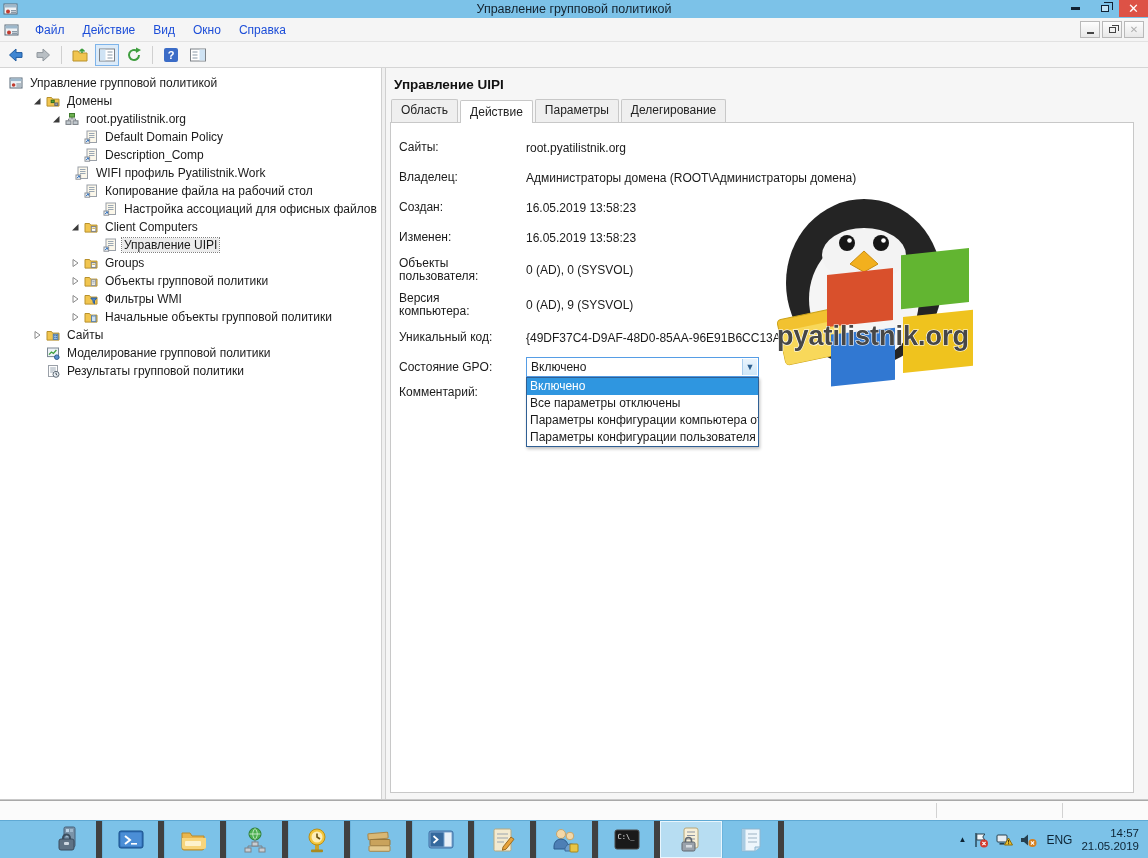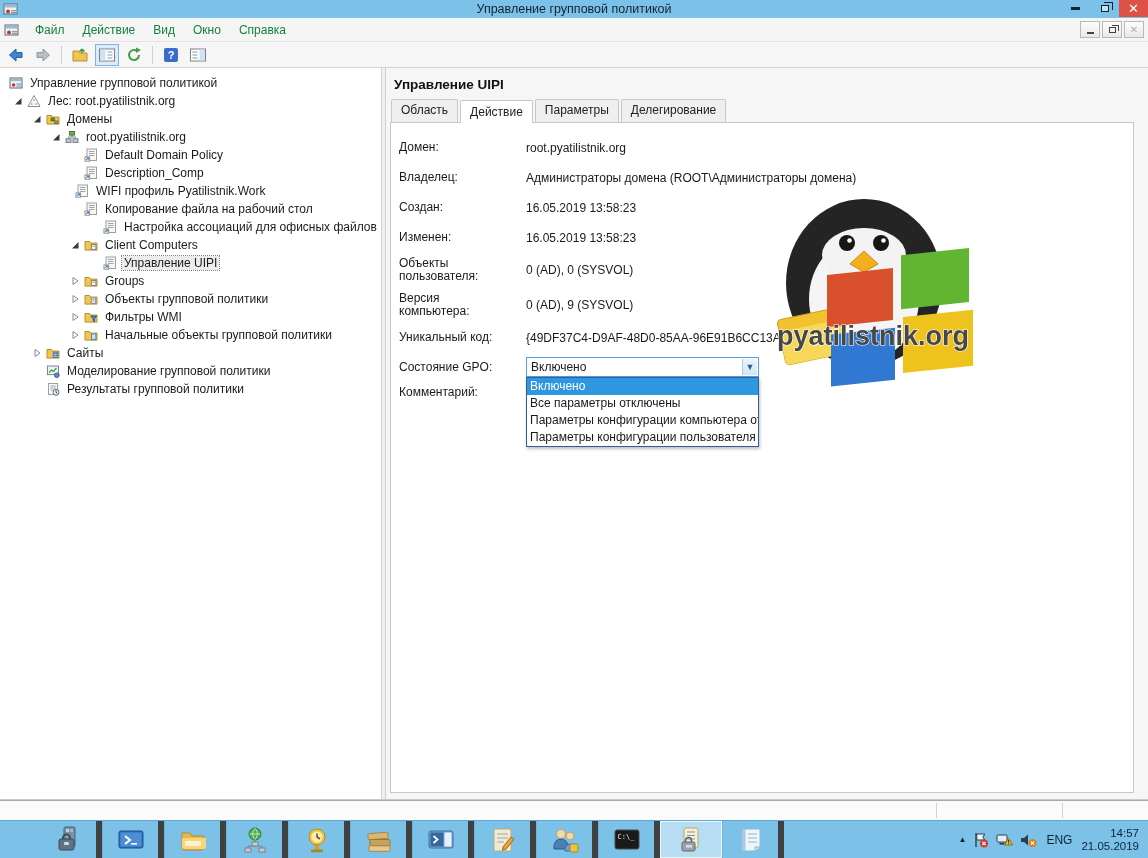--- a/index.html
+++ b/index.html
@@ -15,21 +15,21 @@
   .caption-buttons { position:absolute; right:0; top:0; display:flex; }
   .cap-btn { width:29px; height:17px; display:flex; align-items:center; justify-content:center; color:#0f2230; font-size:11px; cursor:default; }
   .cap-btn .bar { width:9px; height:3px; background:#123; }
   .cap-btn .restore { width:8px; height:7px; border:1px solid #123; position:relative; background:#bfe2f5; }
   .cap-btn .restore:before { content:""; position:absolute; left:2px; top:-4px; width:8px; height:7px; border:1px solid #123; border-bottom:none; border-left:none; }
   .cap-btn.close { background:#dd5246; color:#fff; font-weight:bold; font-size:13px; }
 
   
   .menubar { height:24px; background:#f5f5f5; border-bottom:1px solid #e2e2e2; display:flex; align-items:center; padding-left:4px; position:relative; flex:none; }
   .menubar .app-ico { width:16px; height:14px; margin-right:6px; }
-  .menu-item { padding:3px 9px; color:#15803d; }
+  .menu-item { padding:3px 9px; color:#1d4ed8; }
   .child-controls { position:absolute; right:4px; top:3px; display:flex; gap:2px; }
   .child-btn { width:20px; height:17px; border:1px solid #b9b9b9; background:linear-gradient(#fdfdfd,#e8e8e8); display:flex; align-items:center; justify-content:center; font-size:10px; color:#333; }
   .child-btn .bar { width:7px; height:2px; background:#444; margin-top:6px; }
   .child-btn .restore { width:7px; height:6px; border:1px solid #444; position:relative; }
   .child-btn .restore:before { content:""; position:absolute; left:2px; top:-3px; width:6px; height:5px; border:1px solid #444; border-bottom:none; border-left:none; }
   .child-btn.dis { color:#aeaeae; }
 
   
   .toolbar { height:26px; background:#f6f6f6; border-bottom:1px solid #d5d5d5; display:flex; align-items:center; padding-left:4px; gap:3px; flex:none; }
   .tb-btn { width:24px; height:22px; display:flex; align-items:center; justify-content:center; border:1px solid transparent; }
@@ -193,36 +193,20 @@
               <svg width="14" height="14" viewBox="0 0 14 14">
                 <rect x="1" y="2" width="12" height="10" fill="#eef2f5" stroke="#5a6a78"></rect>
                 <rect x="1.5" y="2.5" width="11" height="2.6" fill="#9db8cc"></rect>
                 <circle cx="4.6" cy="9" r="1.8" fill="#c23b2e"></circle>
                 <rect x="7.4" y="7.4" width="4.6" height="1.2" fill="#8a9aa8"></rect>
                 <rect x="7.4" y="9.4" width="4.6" height="1.2" fill="#8a9aa8"></rect>
               </svg>
             </span>
             <span class="tree-label">Управление групповой политикой</span>
           </div>
-          <div class="tree-row" style="padding-left: 10px;">
-            <span class="tree-exp">
-              <svg width="10" height="10" viewBox="0 0 10 10">
-                <polygon points="8.5,2 8.5,8.5 2,8.5" fill="#3a3a3a"></polygon>
-              </svg>
-            </span>
-            <span class="tree-ico">
-              <svg width="14" height="14" viewBox="0 0 14 14">
-                <polygon points="7,1.5 13,12.5 1,12.5" fill="#fdfdfd" stroke="#8a8f96"></polygon>
-                <circle cx="7" cy="6.2" r="1" fill="#a9aeb4"></circle>
-                <circle cx="4.8" cy="10" r="1" fill="#a9aeb4"></circle>
-                <circle cx="9.2" cy="10" r="1" fill="#a9aeb4"></circle>
-              </svg>
-            </span>
-            <span class="tree-label">Лес: root.pyatilistnik.org</span>
-          </div>
           <div class="tree-row" style="padding-left: 29px;">
             <span class="tree-exp">
               <svg width="10" height="10" viewBox="0 0 10 10">
                 <polygon points="8.5,2 8.5,8.5 2,8.5" fill="#3a3a3a"></polygon>
               </svg>
             </span>
             <span class="tree-ico">
               <svg width="14" height="14" viewBox="0 0 14 14">
                 <path d="M1 3.5 h4.5 l1.2 1.6 H13 v7 H1 z" fill="#f1c54f" stroke="#b8912c"></path>
                 <rect x="5.2" y="6.2" width="3" height="2.4" fill="#57a43b" stroke="#2f6d1d"></rect>
@@ -438,21 +422,21 @@
         <div class="pane-title">Управление UIPI</div>
         <div class="tabs" id="tabs">
             <span class="tab">Область</span>
             <span class="tab active">Действие</span>
             <span class="tab">Параметры</span>
             <span class="tab">Делегирование</span>
           </div>
         <div class="tab-page">
           <div id="fields">
               <div class="field-row">
-                <span class="field-label">Домен:</span>
+                <span class="field-label">Сайты:</span>
                 <span class="field-value">root.pyatilistnik.org</span>
               </div>
               <div class="field-row">
                 <span class="field-label">Владелец:</span>
                 <span class="field-value">Администраторы домена (ROOT\Администраторы домена)</span>
               </div>
               <div class="field-row">
                 <span class="field-label">Создан:</span>
                 <span class="field-value">16.05.2019 13:58:23</span>
               </div>

